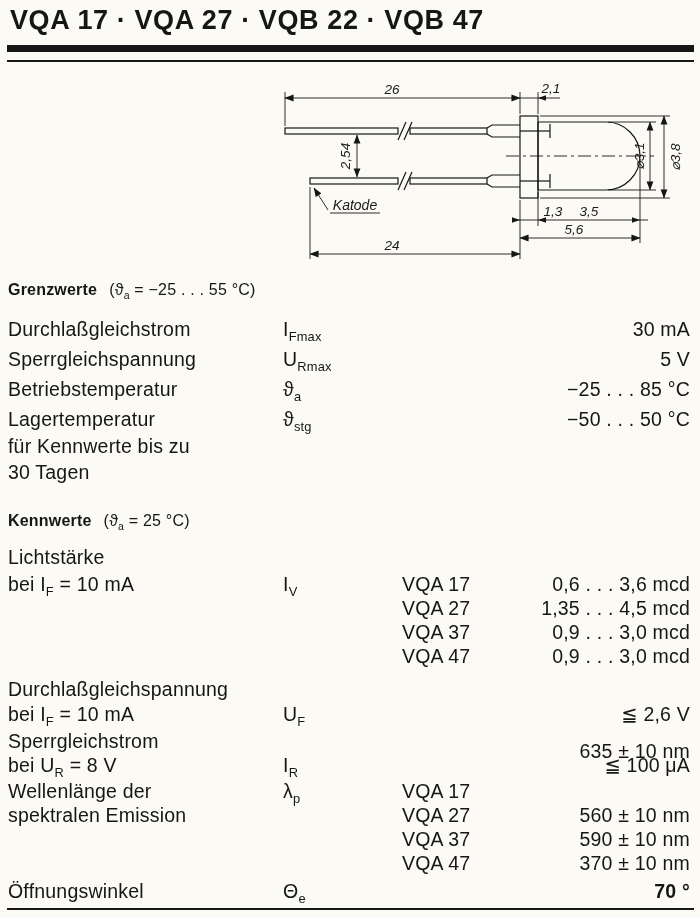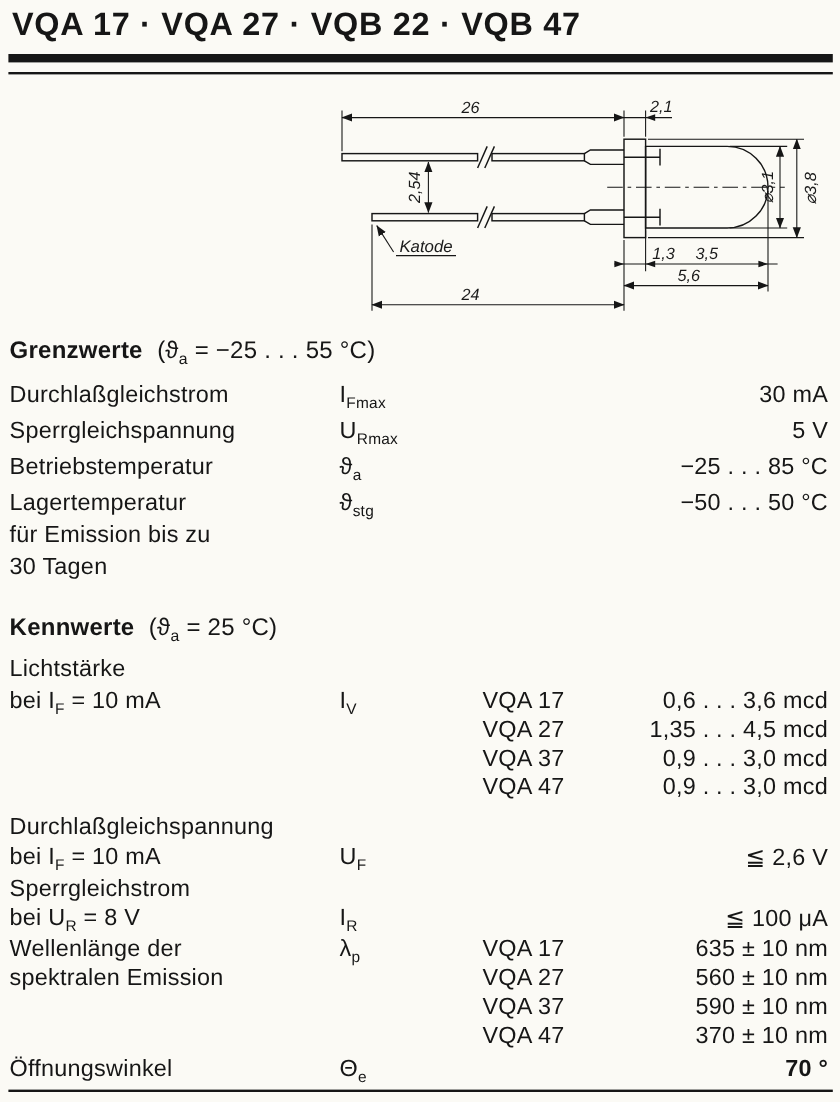--- a/index.html
+++ b/index.html
@@ -8,21 +8,21 @@
   .page { position:relative; width:700px; height:918px; overflow:hidden; }
   .title { position:absolute; left:10px; top:5px; font-size:27px; font-weight:700; letter-spacing:0.6px; white-space:nowrap; }
   .rule-thick { position:absolute; left:7px; top:45px; width:687px; height:7px; background:#161616; }
   .rule-thin  { position:absolute; left:7px; top:60px; width:687px; height:2px; background:#161616; }
   .rule-bottom{ position:absolute; left:7px; top:908px; width:687px; height:2px; background:#161616; }
   .lbl,.sym,.val,.model,.heading { position:absolute; font-size:19.5px; letter-spacing:0.2px; white-space:nowrap; }
   .lbl { left:8px; }
   .sym { left:283px; }
   .val { right:10px; text-align:left; }
   .model { left:402px; }
-  .heading { left:8px; font-size:20px; }
+  .heading { left:8px; font-size:16px; }
   .heading .hb { font-weight:700; margin-right:12px; }
   .val.bold { font-weight:700; }
   sub { font-size:66%; line-height:0; }
   .drawing { position:absolute; left:252px; top:80px; }
   svg text { font-family:"Liberation Sans", sans-serif; }
 </style>
 </head>
 <body>
 
 <div class="page">
@@ -133,21 +133,21 @@
   <span class="sym" style="top:348px"><span>U</span><sub>Rmax</sub></span>
   <span class="val" style="top:348px">5 V</span>
 
   <span class="lbl" style="top:378px">Betriebstemperatur</span>
   <span class="sym" style="top:378px"><span>ϑ</span><sub>a</sub></span>
   <span class="val" style="top:378px">−25 . . . 85 °C</span>
 
   <span class="lbl" style="top:408px">Lagertemperatur</span>
   <span class="sym" style="top:408px"><span>ϑ</span><sub>stg</sub></span>
   <span class="val" style="top:408px">−50 . . . 50 °C</span>
-  <span class="lbl" style="top:435px">für Emission bis zu</span>
+  <span class="lbl" style="top:435px">für Kennwerte bis zu</span>
   <span class="lbl" style="top:461px">30 Tagen</span>
 
   <div class="heading" style="top:512px">
     <span class="hb">Kennwerte</span><span class="hc"><span>(ϑ</span><sub>a</sub><span> = 25 °C)</span></span>
   </div>
 
   <span class="lbl" style="top:546px">Lichtstärke</span>
   <span class="lbl" style="top:573px"><span>bei I</span><sub>F</sub><span> = 10 mA</span></span>
   <span class="sym" style="top:573px"><span>I</span><sub>V</sub></span>
   <span class="model" style="top:573px">VQA 17</span>
@@ -166,21 +166,21 @@
 
   <span class="lbl" style="top:730px">Sperrgleichstrom</span>
   <span class="lbl" style="top:754px"><span>bei U</span><sub>R</sub><span> = 8 V</span></span>
   <span class="sym" style="top:754px"><span>I</span><sub>R</sub></span>
   <span class="val" style="top:754px">≦ 100 μA</span>
 
   <span class="lbl" style="top:804px">spektralen Emission</span>
   <span class="lbl" style="top:780px">Wellenlänge der</span>
   <span class="sym" style="top:780px"><span>λ</span><sub>p</sub></span>
   <span class="model" style="top:780px">VQA 17</span>
-  <span class="val" style="top:780px">635 ± 10 nm</span>
+  <span class="val" style="top:740px">635 ± 10 nm</span>
   <span class="model" style="top:804px">VQA 27</span>
   <span class="val" style="top:804px">560 ± 10 nm</span>
   <span class="model" style="top:828px">VQA 37</span>
   <span class="val" style="top:828px">590 ± 10 nm</span>
   <span class="model" style="top:852px">VQA 47</span>
   <span class="val" style="top:852px">370 ± 10 nm</span>
 
   <span class="lbl" style="top:880px">Öffnungswinkel</span>
   <span class="sym" style="top:880px"><span>Θ</span><sub>e</sub></span>
   <span class="val bold" style="top:880px">70 °</span>

